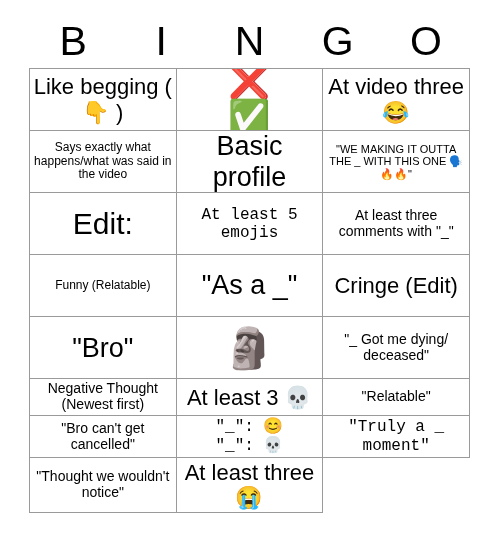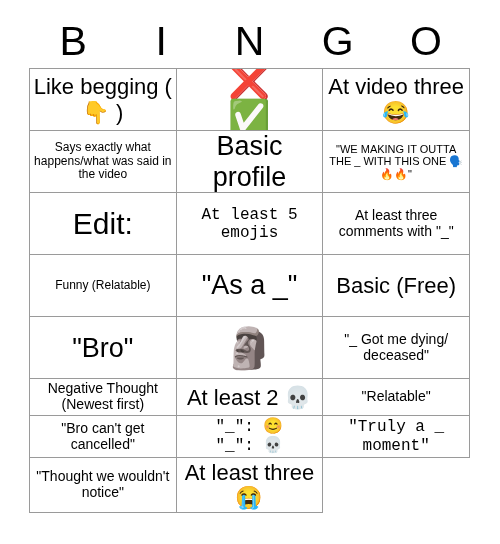--- a/index.html
+++ b/index.html
@@ -125,37 +125,37 @@
         <span class="cell-text s-sm">At least three comments with "_"</span>
       </div>
 
     <div class="cell">
         <span class="cell-text s-xs">Funny (Relatable)</span>
       </div>
     <div class="cell">
         <span class="cell-text s-xl">"As a _"</span>
       </div>
     <div class="cell">
-        <span class="cell-text s-lg">Basic (Free)</span>
+        <span class="cell-text s-lg">Cringe (Edit)</span>
       </div>
     <div class="cell">
         <span class="cell-text s-xl">"Bro"</span>
       </div>
     <div class="cell">
         <span class="cell-text emoji-xl">🗿</span>
       </div>
 
     <div class="cell">
         <span class="cell-text s-sm">"_ Got me dying/ deceased"</span>
       </div>
     <div class="cell">
         <span class="cell-text s-sm">Negative Thought (Newest first)</span>
       </div>
     <div class="cell">
-        <span class="cell-text s-lg">At least 2 💀</span>
+        <span class="cell-text s-lg">At least 3 💀</span>
       </div>
     <div class="cell">
         <span class="cell-text s-sm">"Relatable"</span>
       </div>
     <div class="cell">
         <span class="cell-text s-sm">"Bro can't get cancelled"</span>
       </div>
 
     <div class="cell">
         <span class="cell-text s-md">"_": 😊

